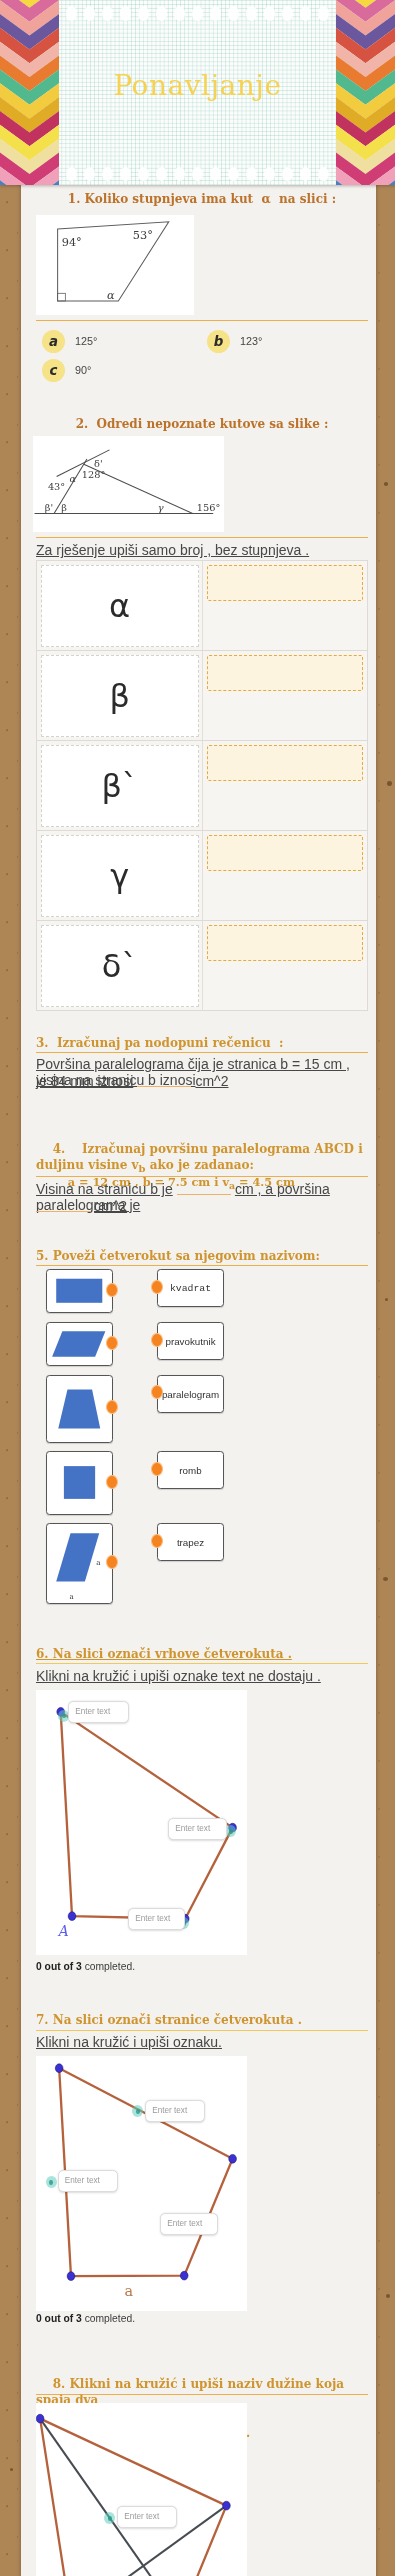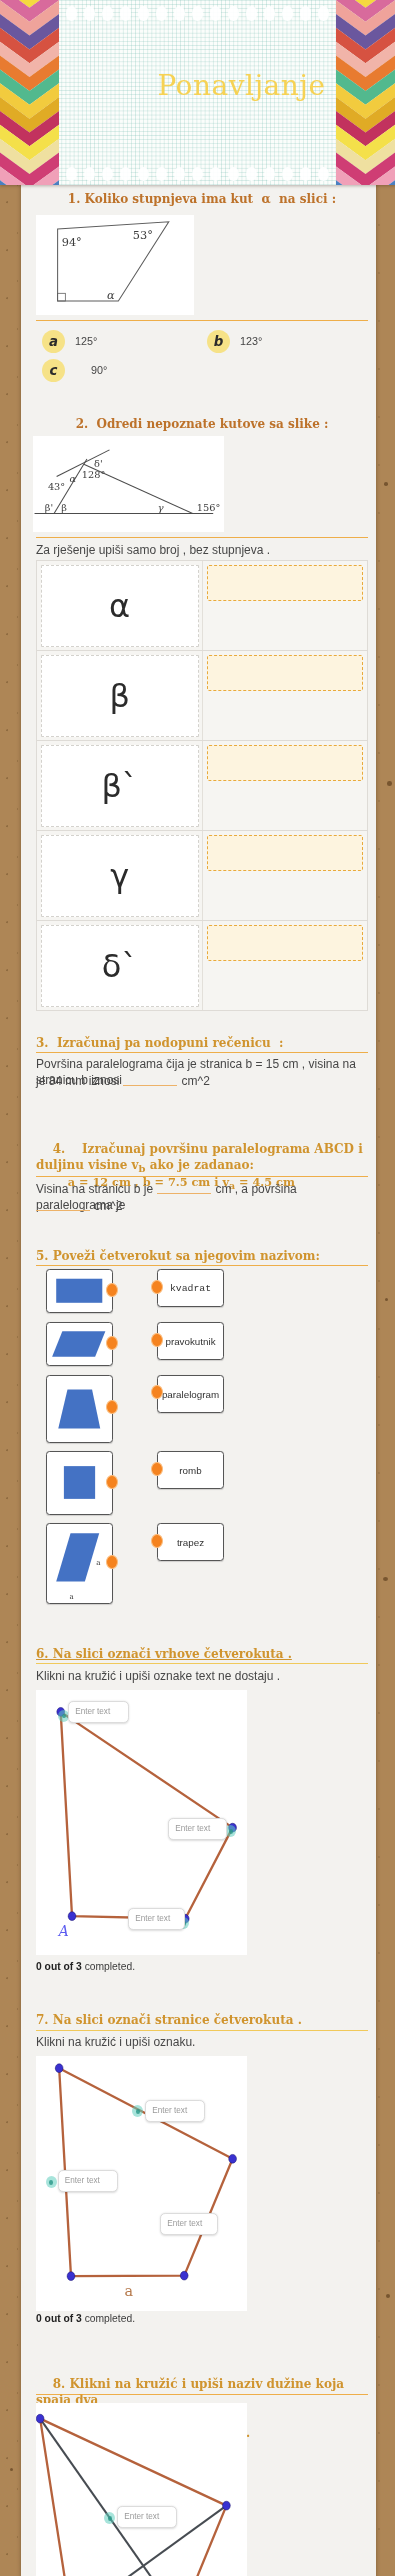--- a/index.html
+++ b/index.html
@@ -19,28 +19,28 @@
   
   .header{position:absolute;left:0;top:0;width:396px;height:185px;background-color:#fbfdfb;
     background-image:
       linear-gradient(rgba(130,195,185,.30) 0.5px, transparent 0.5px),
       linear-gradient(90deg, rgba(130,195,185,.30) 0.5px, transparent 0.5px);
     background-size:4.1px 4.1px;box-shadow:0 1px 3.1px rgba(40,20,5,.3);}
   .chev{position:absolute;top:0;width:59px;height:185px;}
   .perf-row{position:absolute;left:66px;width:264px;display:flex;gap:6.7px;}
   .perf-dot{width:11.3px;height:14.4px;border-radius:50%;background:rgba(255,255,255,.92);}
   .main-title{position:absolute;left:59px;top:69px;width:277px;text-align:center;
-    font-family:"DejaVu Serif","Liberation Serif",serif;font-size:28px;color:#f6d254;letter-spacing:0.5px;padding-left:44px;}
+    font-family:"DejaVu Serif","Liberation Serif",serif;font-size:28px;color:#f6d254;letter-spacing:0.5px;}
   
   .q-title{position:absolute;font-family:"DejaVu Serif","Liberation Serif",serif;font-weight:700;
     font-size:12px;line-height:16.5px;white-space:pre-wrap;}
   .h-dark{color:#bd722a;text-align:center;}
   .h-gold{color:#d0942e;}
   .divider{position:absolute;height:1px;width:332px;left:36px;background:#eca22c;opacity:.85;}
-  .body-text{position:absolute;font-size:12px;color:#474747;line-height:15.5px;}
+  .body-text{position:absolute;font-size:14px;color:#474747;line-height:15.5px;text-decoration:underline;}
   .img-box{position:absolute;background:#ffffff;}
   .blank{display:inline-block;width:54px;height:10.3px;border-bottom:1px solid #edb268;
     margin:0 4.1px -1px 4.1px;}
   
   .opt-badge{position:absolute;width:23px;height:23px;border-radius:50%;background:#f6e287;
     font-family:"DejaVu Sans",sans-serif;font-style:italic;font-weight:700;font-size:13.4px;color:#2b2b2b;
     display:flex;align-items:center;justify-content:center;}
   .opt-label{position:absolute;font-size:10.8px;color:#454545;}
   
   .m-table{position:absolute;left:36px;top:560px;width:332px;background:#f6f5f2;
@@ -175,21 +175,21 @@
       <text x="188" y="46" font-size="22" fill="#3c3c3c">53°</text>
       <text x="138" y="163" font-size="22" font-style="italic" fill="#3c3c3c">α</text>
     </svg>
   </div>
   <div class="divider" style="top:320px;"></div>
   <div class="opt-badge" style="left:42px;top:330px;">a</div>
   <div class="opt-label" style="left:75px;top:335px;">125°</div>
   <div class="opt-badge" style="left:207px;top:330px;">b</div>
   <div class="opt-label" style="left:240px;top:335px;">123°</div>
   <div class="opt-badge" style="left:42px;top:359px;">c</div>
-  <div class="opt-label" style="left:75px;top:364px;margin-left:16px;">90°</div>
+  <div class="opt-label" style="left:75px;top:364px;">90°</div>
 
   <div class="q-title h-dark" style="left:36px;top:416px;width:332px;">2.  Odredi nepoznate kutove sa slike :</div>
   <div class="img-box" style="left:33px;top:436px;width:191px;height:96px;">
     <svg width="191" height="96" viewBox="0 0 370 187">
       <line x1="2" y1="151" x2="350" y2="151" stroke="#4c4c4c" stroke-width="2"></line>
       <line x1="40" y1="151" x2="104" y2="45" stroke="#4c4c4c" stroke-width="2"></line>
       <line x1="45" y1="79" x2="148" y2="27" stroke="#4c4c4c" stroke-width="2"></line>
       <line x1="98" y1="55" x2="310" y2="151" stroke="#4c4c4c" stroke-width="2"></line>
       <text x="28" y="106" font-size="19" fill="#3c3c3c">43°</text>
       <text x="22" y="146" font-size="19" fill="#3c3c3c">β'</text>

